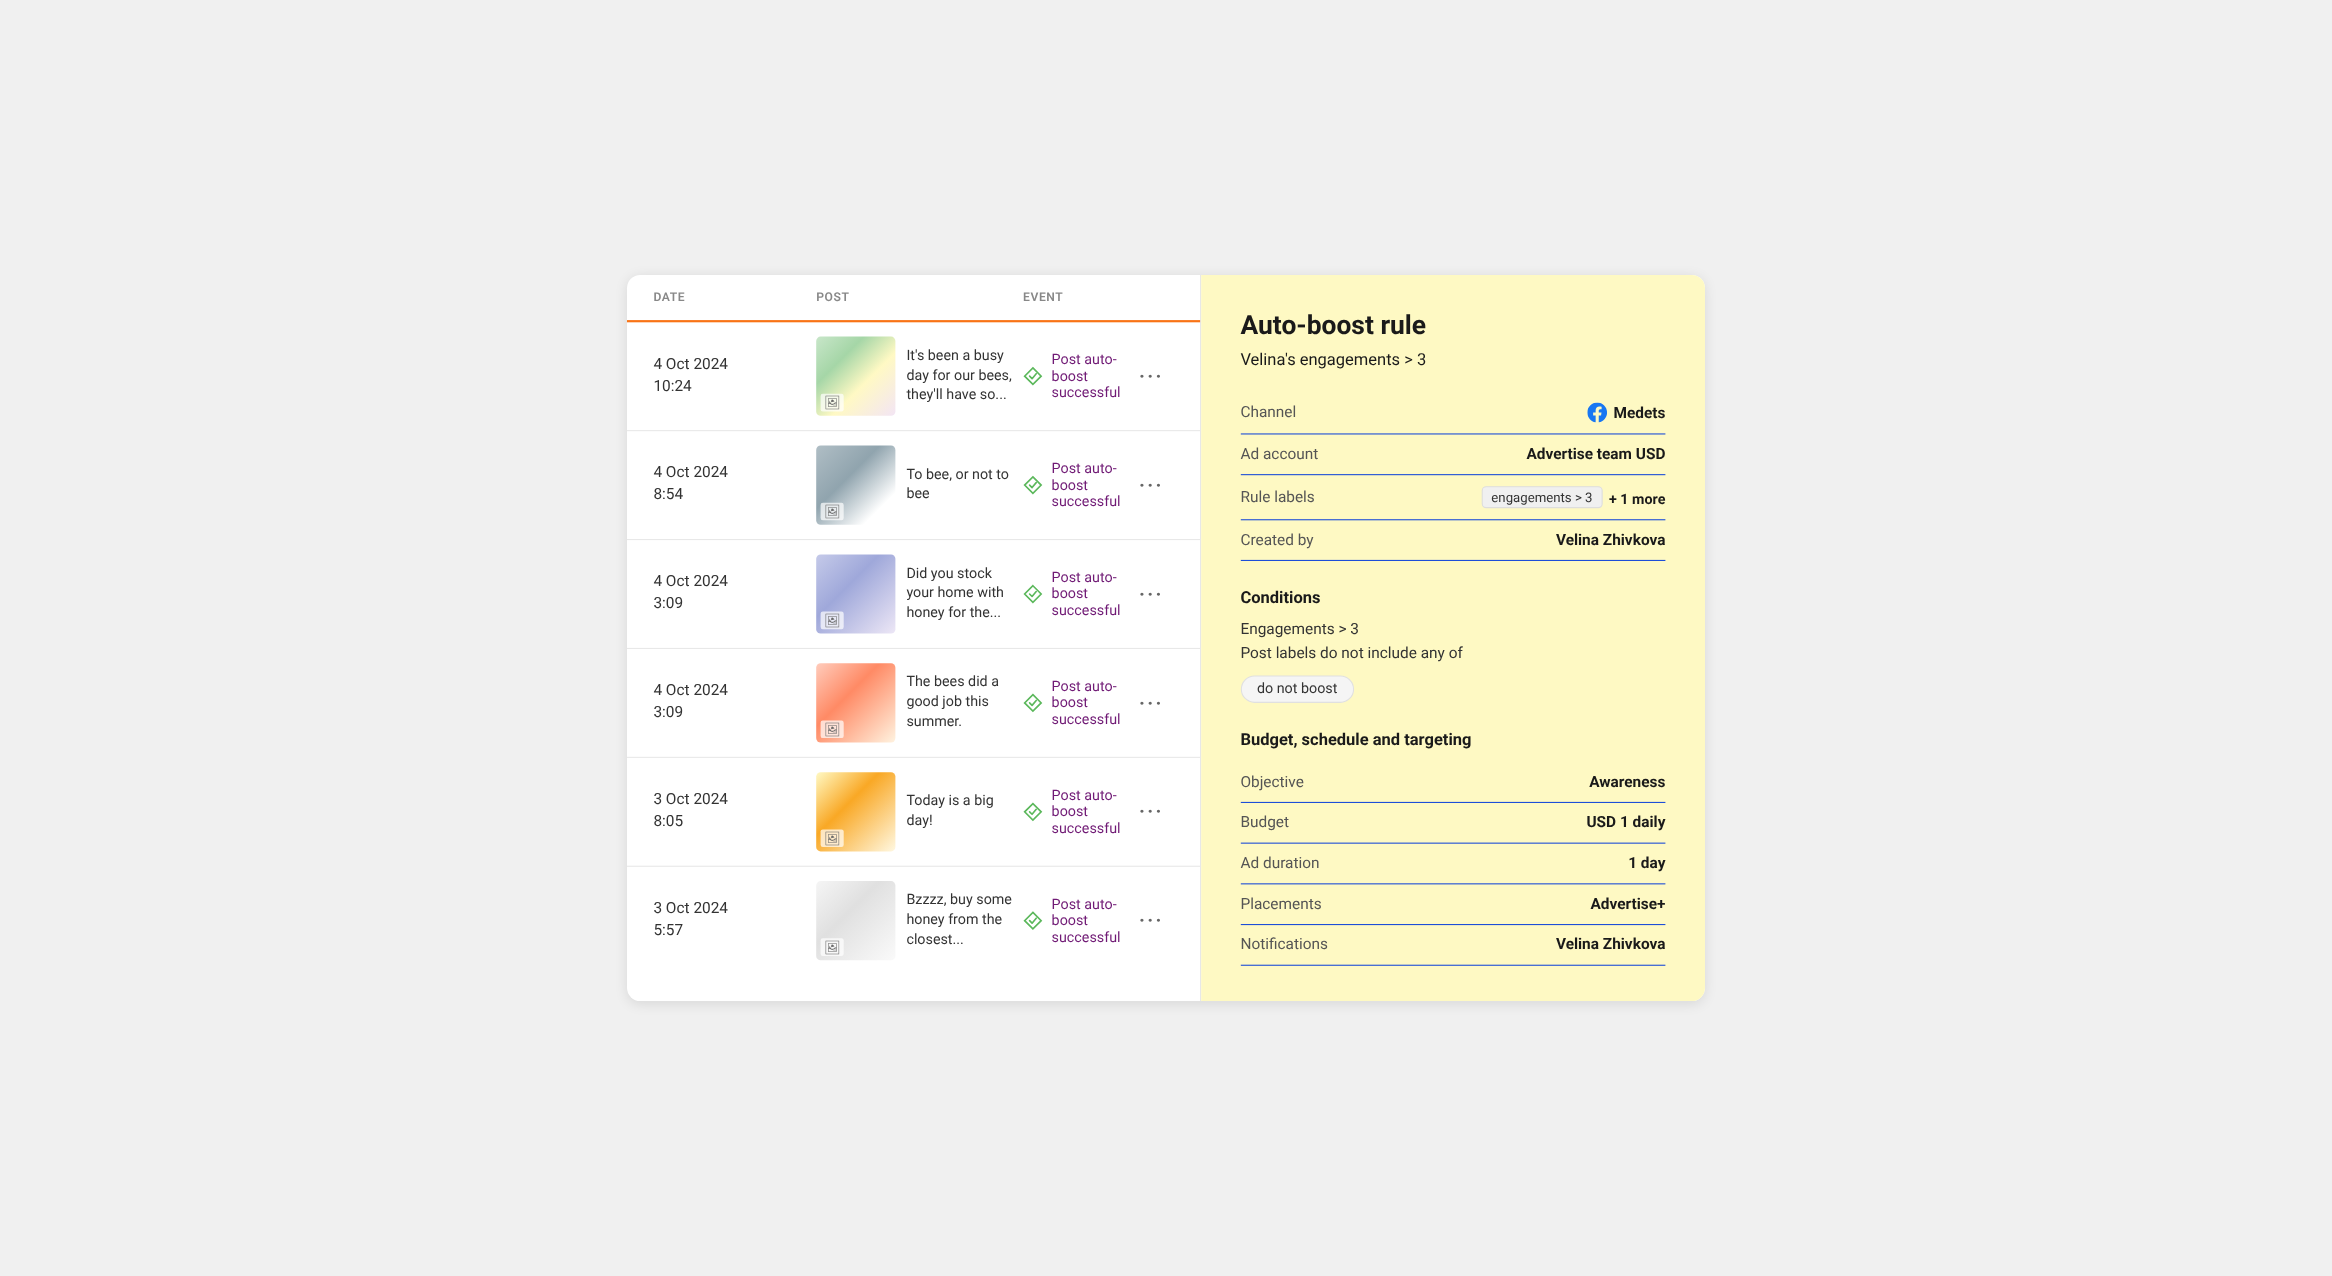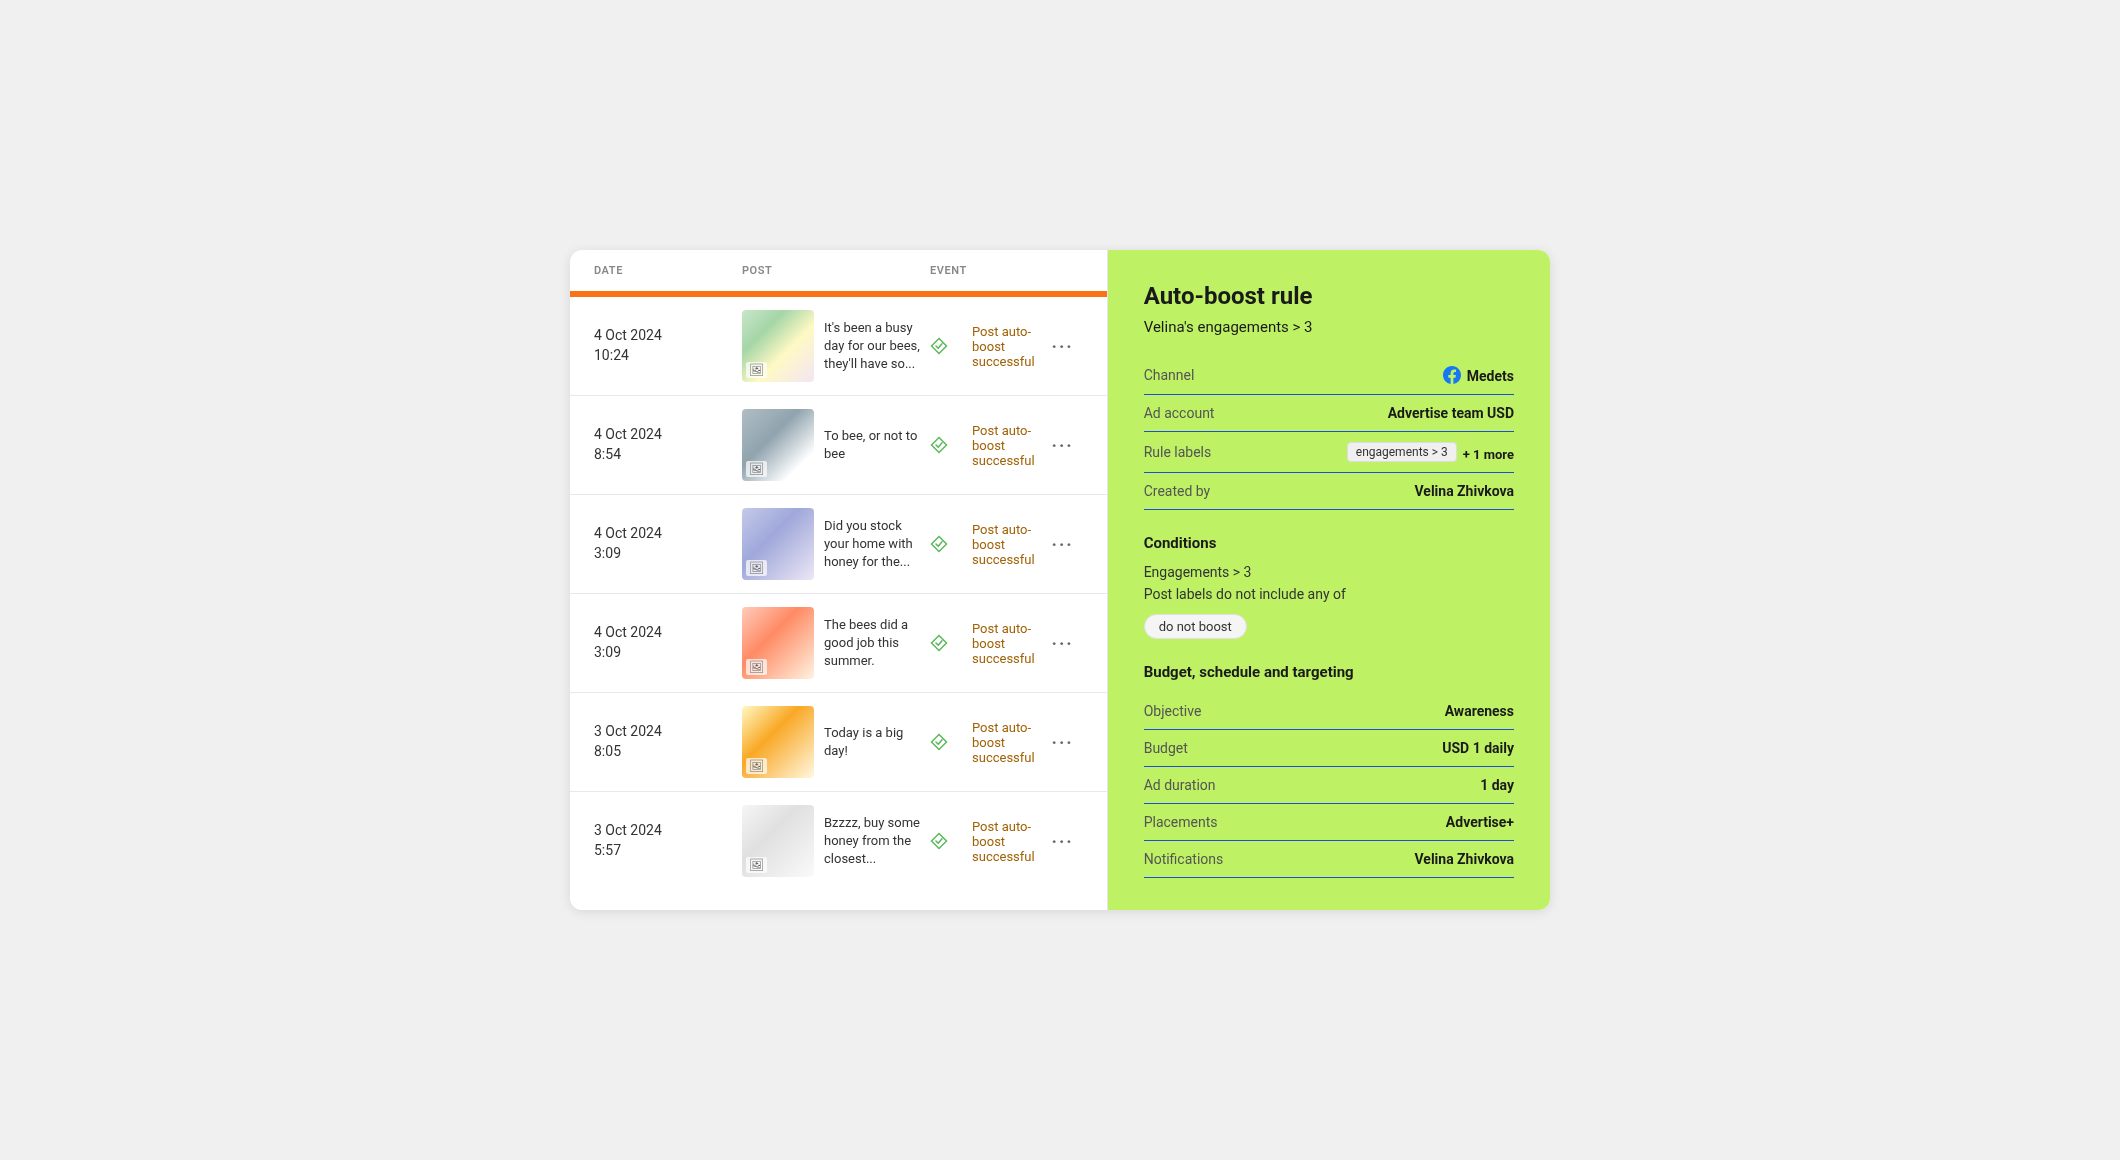--- a/index.html
+++ b/index.html
@@ -22,21 +22,21 @@
     }
     
     .left-panel {
       flex: 1;
       border-right: 1px solid #e5e5e5;
     }
     .table-header {
       display: grid;
       grid-template-columns: 140px 180px 1fr 40px;
       padding: 14px 24px;
-      border-bottom: 6px solid #f97316;
+      border-bottom: 2px solid #f97316;
       gap: 8px;
     }
     .table-header-cell {
       font-size: 11px;
       font-weight: 600;
       color: #888;
       text-transform: uppercase;
       letter-spacing: 0.05em;
     }
     .table-row {
@@ -87,23 +87,23 @@
       padding: 1px 3px;
     }
     .post-text {
       font-size: 13px;
       color: #333;
       line-height: 1.4;
     }
     .event-cell {
       display: flex;
       align-items: center;
-      gap: 24px;
+      gap: 8px;
       font-size: 13px;
-      color: #a16207;
+      color: #701a75;
     }
     .diamond-icon {
       width: 18px;
       height: 18px;
       flex-shrink: 0;
     }
     .more-btn {
       display: flex;
       align-items: center;
       justify-content: center;
@@ -111,21 +111,21 @@
       color: #666;
       font-size: 18px;
       letter-spacing: 2px;
       font-weight: bold;
     }
 
     
     .right-panel {
       width: 460px;
       padding: 32px 36px;
-      background: #bef264;
+      background: #fef9c3;
     }
     .panel-title {
       font-size: 24px;
       font-weight: 700;
       color: #1a1a1a;
       margin-bottom: 8px;
     }
     .rule-subtitle {
       font-size: 15px;
       font-weight: 400;

